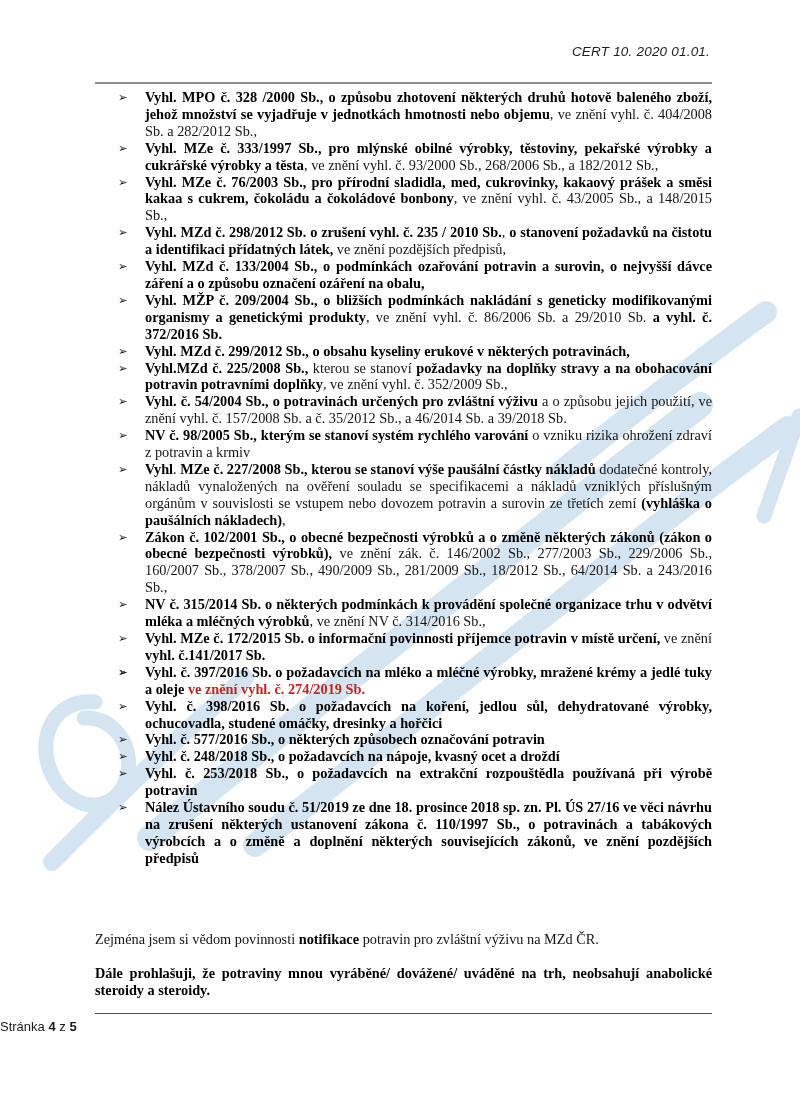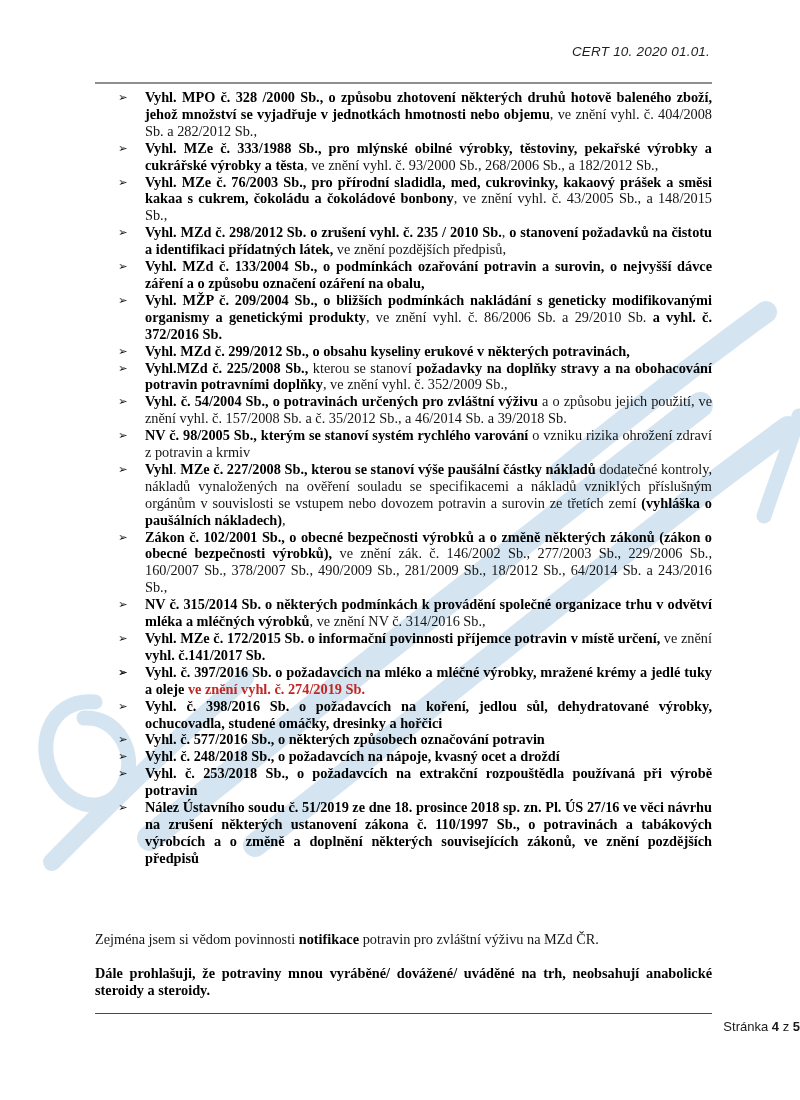--- a/index.html
+++ b/index.html
@@ -32,21 +32,21 @@
   }
   .b{font-weight:bold;color:#000;}
   .red{}
   .paras{
     position:absolute;top:931px;left:95px;width:617px;
     font-size:14.3px;line-height:16.9px;
   }
   .para{margin:0 0 17px 0;text-align:justify;}
   .rule-bottom{position:absolute;top:1013px;left:95px;width:617px;height:1px;background:#4a4a4a;}
   .footer-text{
-    position:absolute;top:1019px;left:0;width:800px;text-align:right;
+    position:absolute;top:1019px;left:0;width:800px;text-align:left;
     font-family:"Liberation Sans","DejaVu Sans",sans-serif;
     font-size:13px;color:#1a1a1a;
   }
   .footer-text .num{font-weight:bold;}
 </style>
 </head>
 <body>
 
 <div class="page">
 
@@ -64,21 +64,21 @@
   </div>
 
   <div class="content">
 
     <div class="doc-code">CERT 10. 2020 01.01.</div>
 
     <div class="rule-top"></div>
 
     <ul class="reglist">
         <li class="reg-item"><span class="bullet">➢</span><span><span class="b">Vyhl. MPO č. 328 /2000 Sb., o způsobu zhotovení některých druhů hotově baleného zboží, jehož množství se vyjadřuje v jednotkách hmotnosti nebo objemu</span><span>, ve znění vyhl. č. 404/2008 Sb. a 282/2012 Sb.,</span></span></li>
-        <li class="reg-item"><span class="bullet">➢</span><span><span class="b">Vyhl. MZe č. 333/1988 Sb., pro mlýnské obilné výrobky, těstoviny, pekařské výrobky a cukrářské výrobky a těsta</span><span>, ve znění vyhl. č. 93/2000 Sb., 268/2006 Sb., a 182/2012 Sb.,</span></span></li>
+        <li class="reg-item"><span class="bullet">➢</span><span><span class="b">Vyhl. MZe č. 333/1997 Sb., pro mlýnské obilné výrobky, těstoviny, pekařské výrobky a cukrářské výrobky a těsta</span><span>, ve znění vyhl. č. 93/2000 Sb., 268/2006 Sb., a 182/2012 Sb.,</span></span></li>
         <li class="reg-item"><span class="bullet">➢</span><span><span class="b">Vyhl. MZe č. 76/2003 Sb., pro přírodní sladidla, med, cukrovinky, kakaový prášek a směsi kakaa s cukrem, čokoládu a čokoládové bonbony</span><span>, ve znění vyhl. č. 43/2005 Sb., a 148/2015 Sb.,</span></span></li>
         <li class="reg-item"><span class="bullet">➢</span><span><span class="b">Vyhl. MZd č. 298/2012 Sb. o zrušení vyhl. č. 235 / 2010 Sb.</span><span>, </span><span class="b">o stanovení požadavků na čistotu a identifikaci přídatných látek,</span><span> ve znění pozdějších předpisů,</span></span></li>
         <li class="reg-item"><span class="bullet">➢</span><span><span class="b">Vyhl. MZd č. 133/2004 Sb., o podmínkách ozařování potravin a surovin, o nejvyšší dávce záření a o způsobu označení ozáření na obalu,</span></span></li>
         <li class="reg-item"><span class="bullet">➢</span><span><span class="b">Vyhl. MŽP č. 209/2004 Sb., o bližších podmínkách nakládání s geneticky modifikovanými organismy a genetickými produkty</span><span>, ve znění vyhl. č. 86/2006 Sb. a 29/2010 Sb. </span><span class="b">a vyhl. č. 372/2016 Sb.</span></span></li>
         <li class="reg-item"><span class="bullet">➢</span><span><span class="b">Vyhl. MZd č. 299/2012 Sb., o obsahu kyseliny erukové v některých potravinách,</span></span></li>
         <li class="reg-item"><span class="bullet">➢</span><span><span class="b">Vyhl.MZd č. 225/2008 Sb.,</span><span> kterou se stanoví </span><span class="b">požadavky na doplňky stravy a na obohacování potravin potravními doplňky</span><span>, ve znění vyhl. č. 352/2009 Sb.,</span></span></li>
         <li class="reg-item"><span class="bullet">➢</span><span><span class="b">Vyhl. č. 54/2004 Sb., o potravinách určených pro zvláštní výživu</span><span> a o způsobu jejich použití, ve znění vyhl. č. 157/2008 Sb. a č. 35/2012 Sb., a 46/2014 Sb. a 39/2018 Sb.</span></span></li>
         <li class="reg-item"><span class="bullet">➢</span><span><span class="b">NV č. 98/2005 Sb., kterým se stanoví systém rychlého varování</span><span> o vzniku rizika ohrožení zdraví z potravin a krmiv</span></span></li>
         <li class="reg-item"><span class="bullet">➢</span><span><span class="b">Vyhl</span><span>. </span><span class="b">MZe č. 227/2008 Sb., kterou se stanoví výše paušální částky nákladů</span><span> dodatečné kontroly, nákladů vynaložených na ověření souladu se specifikacemi a nákladů vzniklých příslušným orgánům v souvislosti se vstupem nebo dovozem potravin a surovin ze třetích zemí </span><span class="b">(vyhláška o paušálních nákladech)</span><span>,</span></span></li>
         <li class="reg-item"><span class="bullet">➢</span><span><span class="b">Zákon č. 102/2001 Sb., o obecné bezpečnosti výrobků a o změně některých zákonů (zákon o obecné bezpečnosti výrobků),</span><span> ve znění zák. č. 146/2002 Sb., 277/2003 Sb., 229/2006 Sb., 160/2007 Sb., 378/2007 Sb., 490/2009 Sb., 281/2009 Sb., 18/2012 Sb., 64/2014 Sb. a 243/2016 Sb.,</span></span></li>

